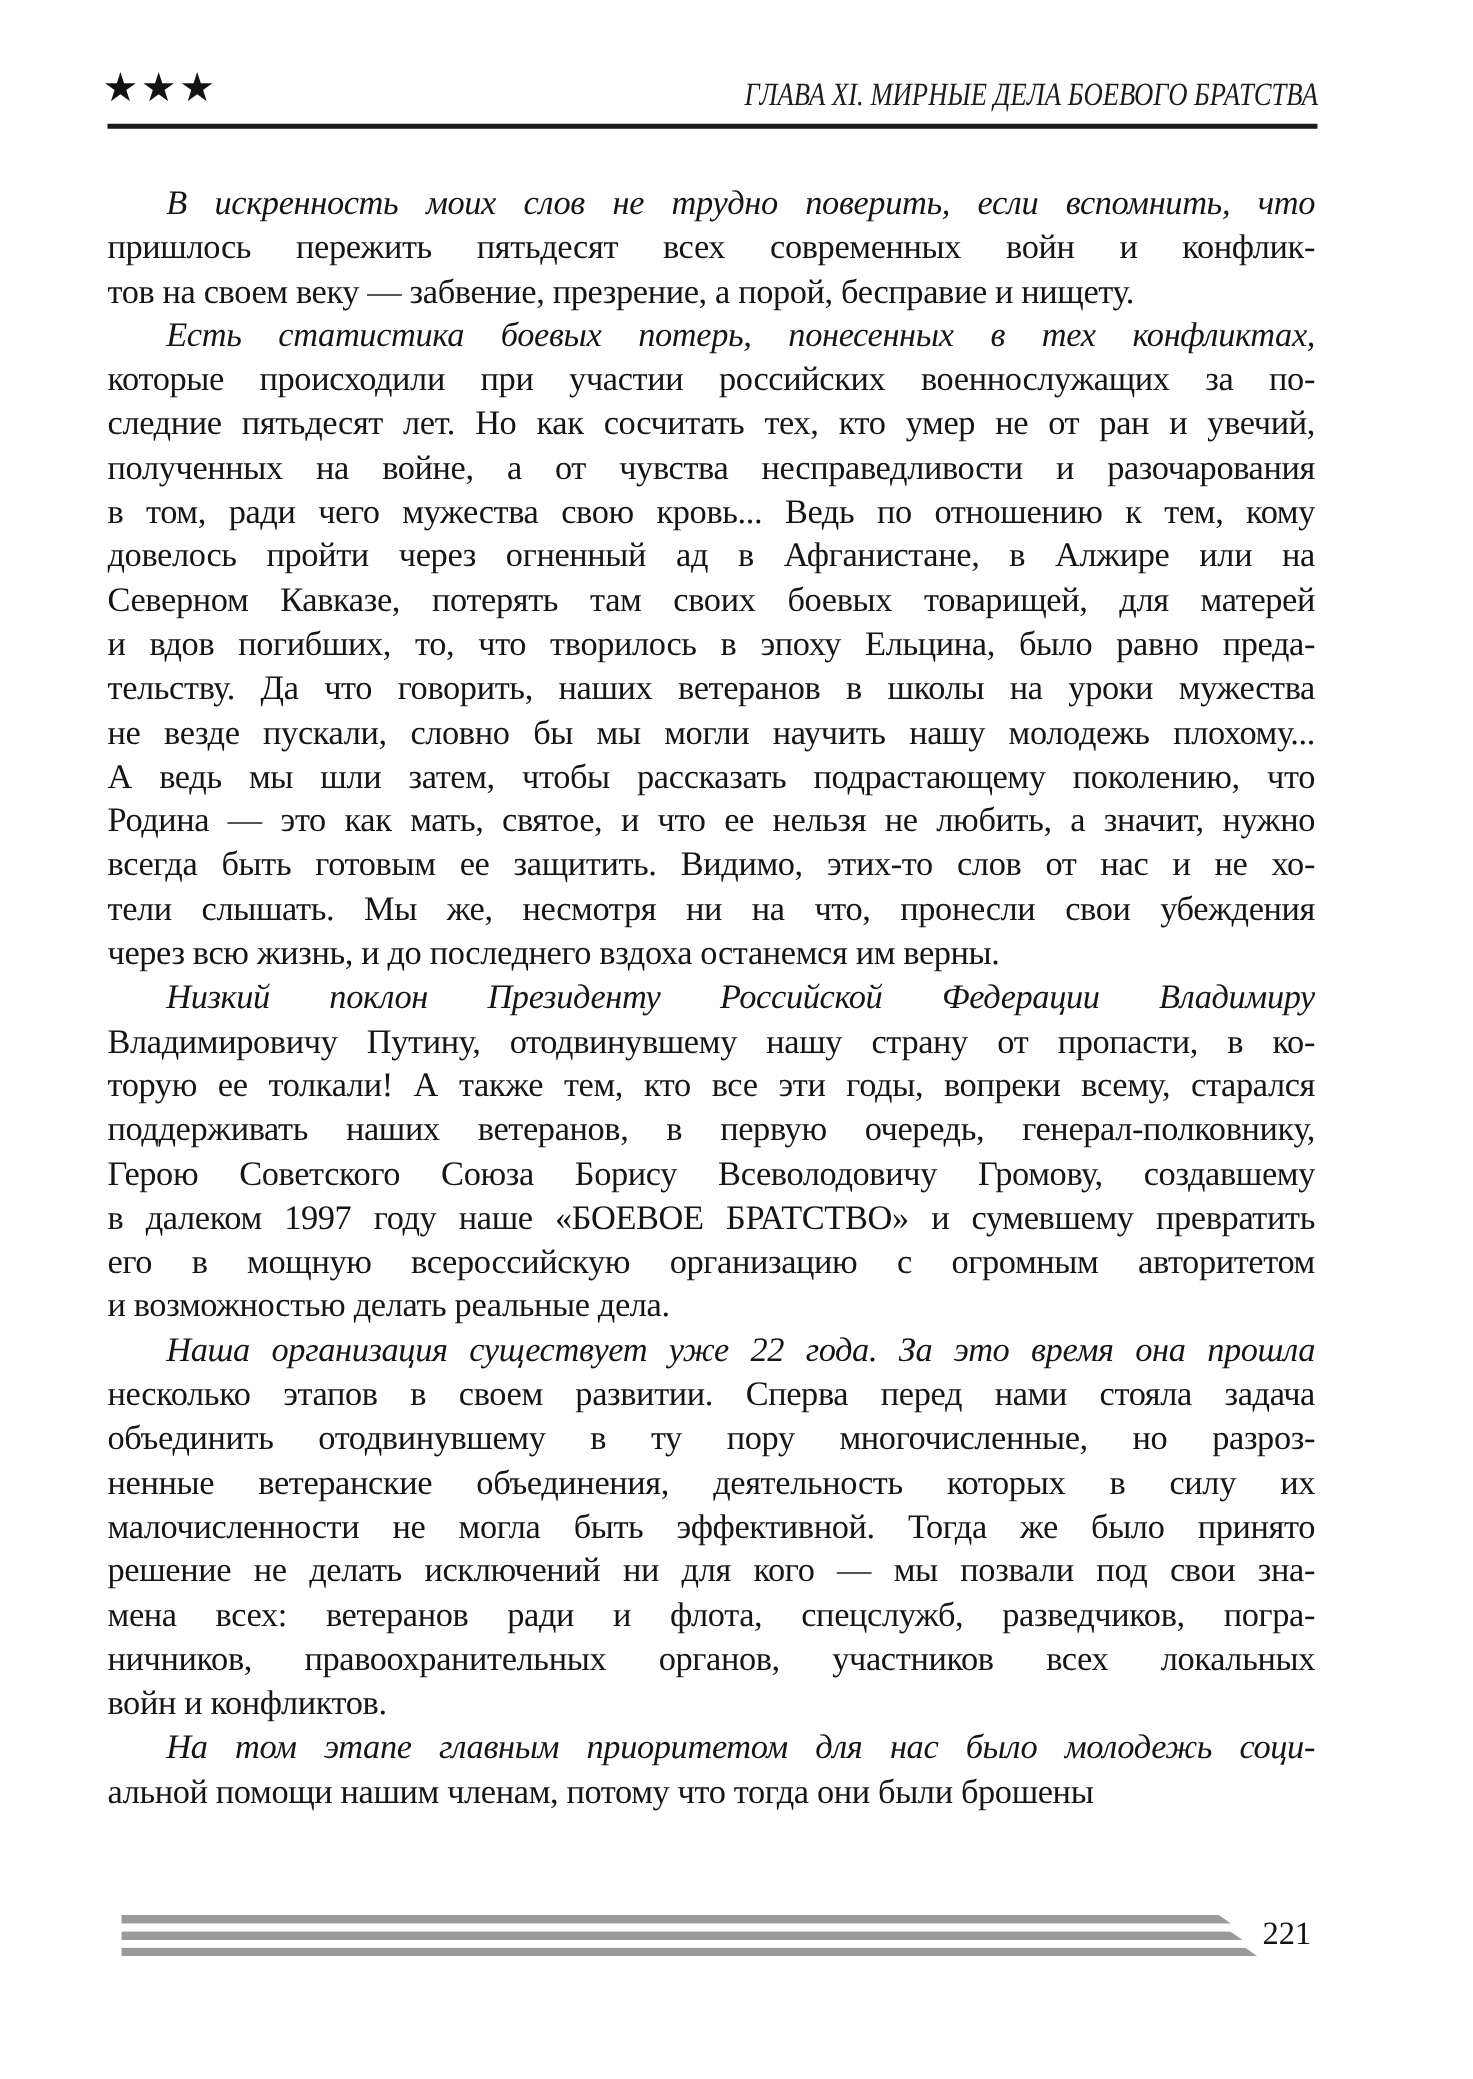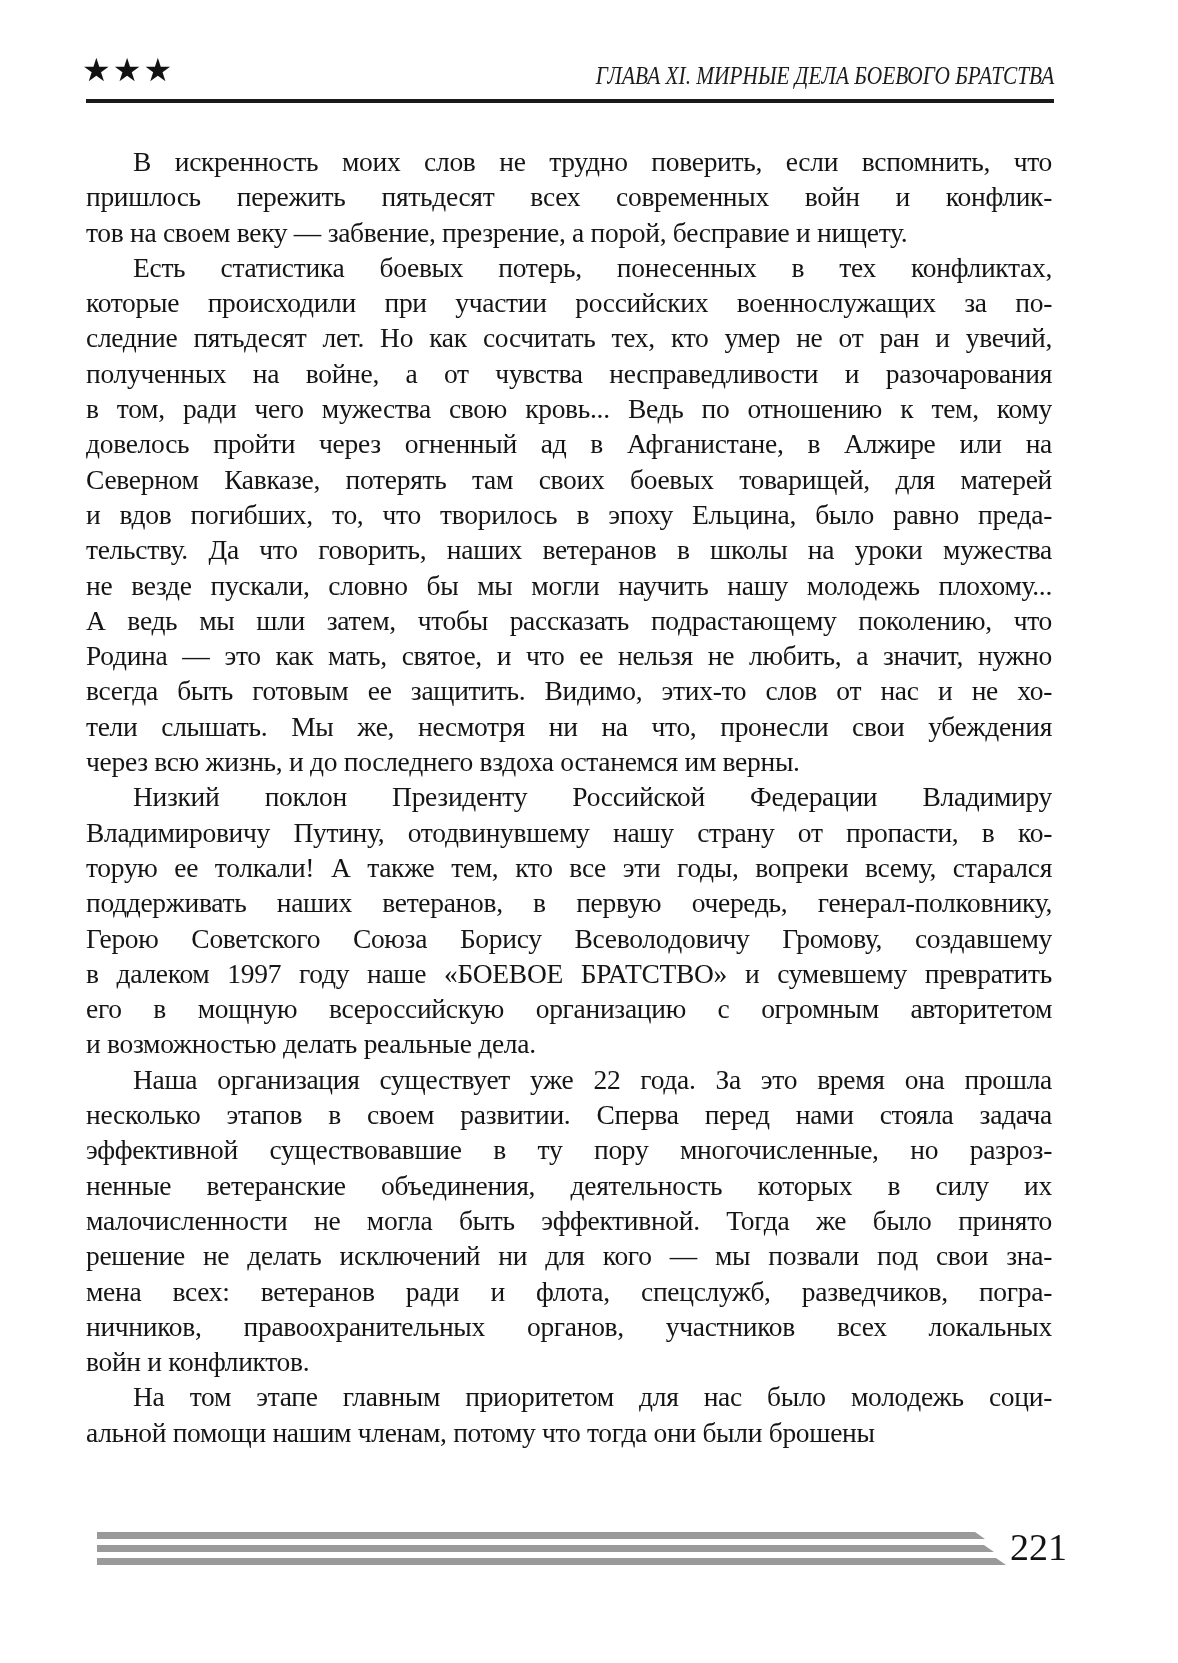--- a/index.html
+++ b/index.html
@@ -51,34 +51,34 @@
   .paragraph{margin:0;padding:0;}
   .line{
     height:35.3px;
     line-height:35.3px;
     overflow:hidden;
     text-align:justify;
     text-align-last:justify;
     -moz-text-align-last:justify;
     white-space:normal;
   }
-  .line.pfirst{text-indent:47px;}
+  .line.pfirst{text-indent:47px;font-style:italic;}
   .line.plast{text-align-last:left;-moz-text-align-last:left;}
   
   .bar{
     position:absolute;left:97px;height:7px;
     background:var(--bar);
     clip-path:polygon(0 0, calc(100% - 10px) 0, 100% 100%, 0 100%);
   }
   .bar1{top:1532px;width:888px;}
   .bar2{top:1545px;width:897px;}
   .bar3{top:1558px;width:909px;}
   .page-number{
     position:absolute;left:1010px;top:1531px;
-    font-size:38px;line-height:32px;
+    font-size:26px;line-height:32px;
     color:#121212;
   }
 </style>
 </head>
 <body>
 
 <div class="page">
 
   <header>
     <span class="stars">★★★</span>
@@ -115,21 +115,21 @@
         <div class="line">торую ее толкали! А также тем, кто все эти годы, вопреки всему, старался</div>
         <div class="line">поддерживать наших ветеранов, в первую очередь, генерал-полковнику,</div>
         <div class="line">Герою Советского Союза Борису Всеволодовичу Громову, создавшему</div>
         <div class="line">в далеком 1997 году наше «БОЕВОЕ БРАТСТВО» и сумевшему превратить</div>
         <div class="line">его в мощную всероссийскую организацию с огромным авторитетом</div>
         <div class="line plast">и возможностью делать реальные дела.</div>
       </div>
       <div class="paragraph">
         <div class="line pfirst">Наша организация существует уже 22 года. За это время она прошла</div>
         <div class="line">несколько этапов в своем развитии. Сперва перед нами стояла задача</div>
-        <div class="line">эффективной существовавшие в ту пору многочисленные, но разроз-</div>
+        <div class="line">объединить отодвинувшему в ту пору многочисленные, но разроз-</div>
         <div class="line">ненные ветеранские объединения, деятельность которых в силу их</div>
         <div class="line">малочисленности не могла быть эффективной. Тогда же было принято</div>
         <div class="line">решение не делать исключений ни для кого — мы позвали под свои зна-</div>
         <div class="line">мена всех: ветеранов ради и флота, спецслужб, разведчиков, погра-</div>
         <div class="line">ничников, правоохранительных органов, участников всех локальных</div>
         <div class="line plast">войн и конфликтов.</div>
       </div>
       <div class="paragraph">
         <div class="line pfirst">На том этапе главным приоритетом для нас было молодежь соци-</div>
         <div class="line plast">альной помощи нашим членам, потому что тогда они были брошены</div>

